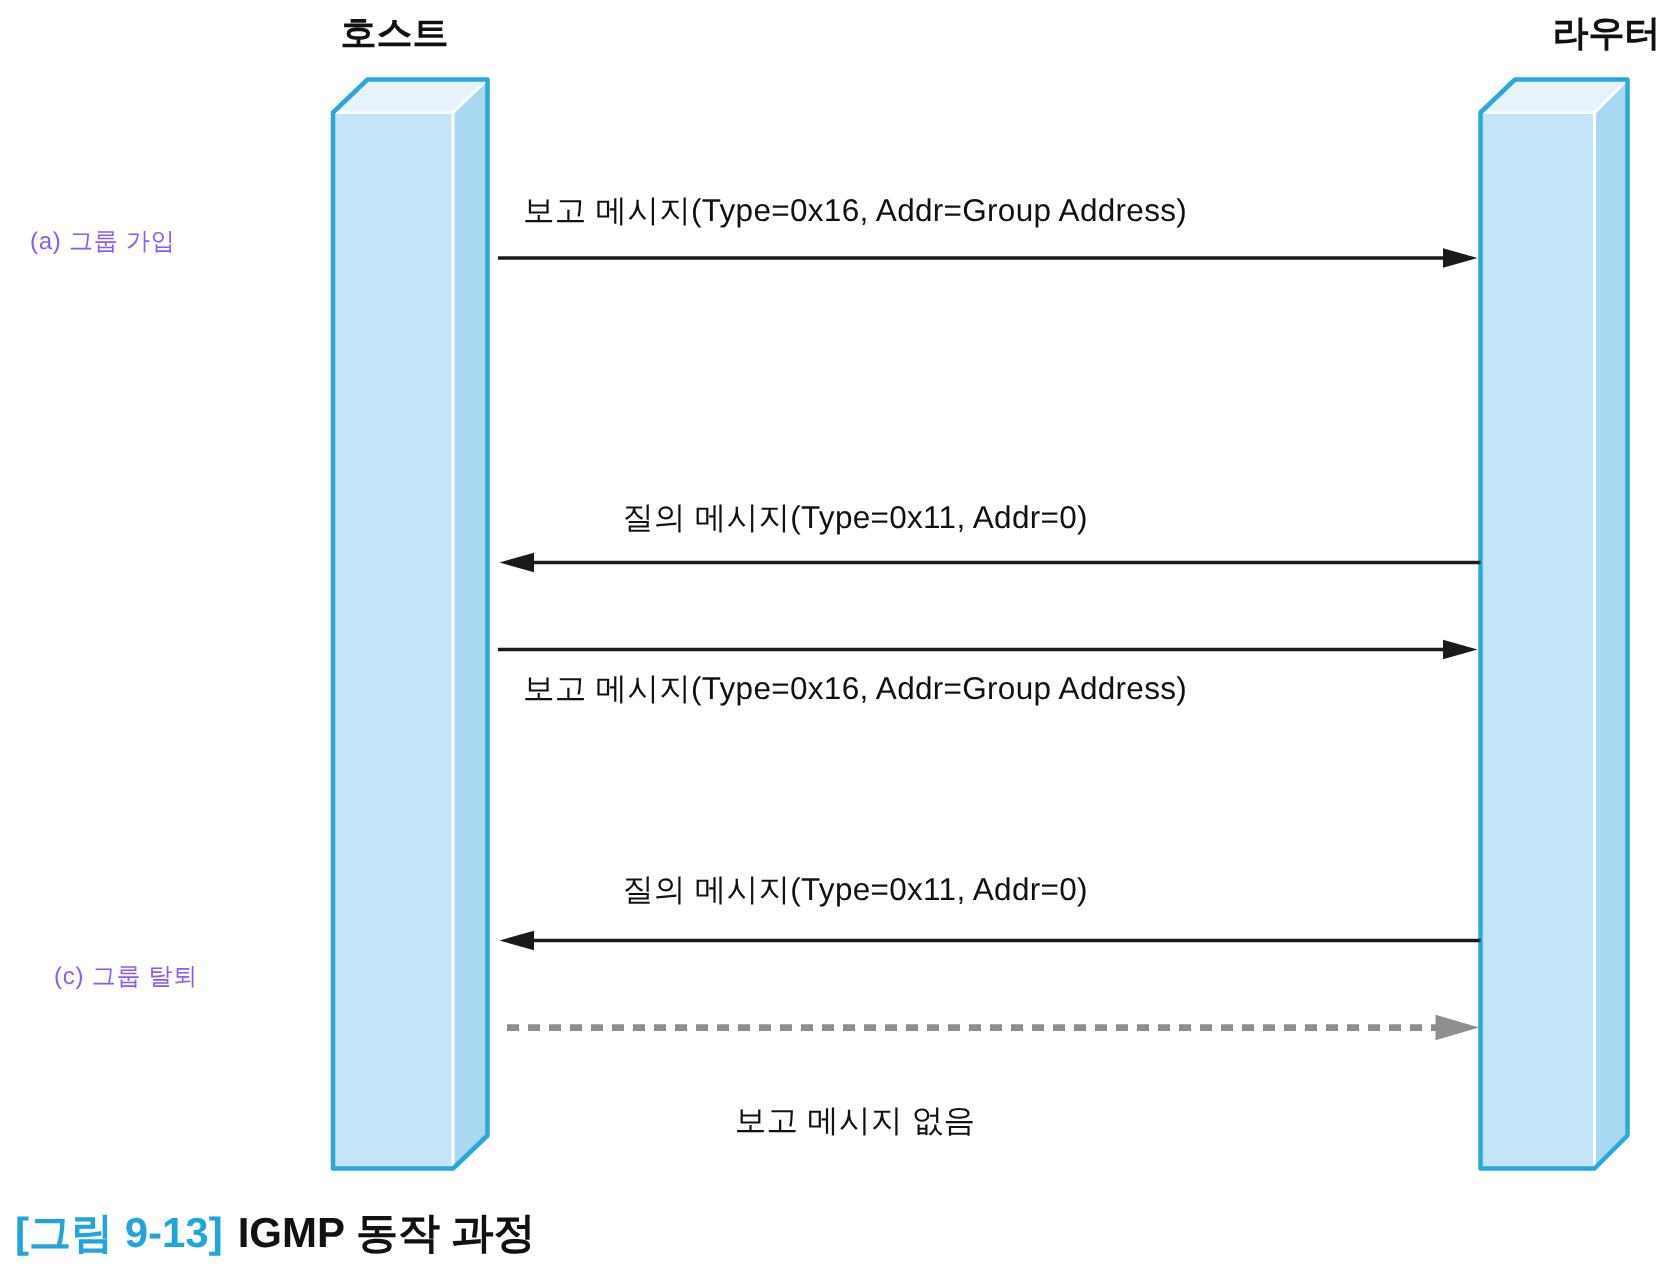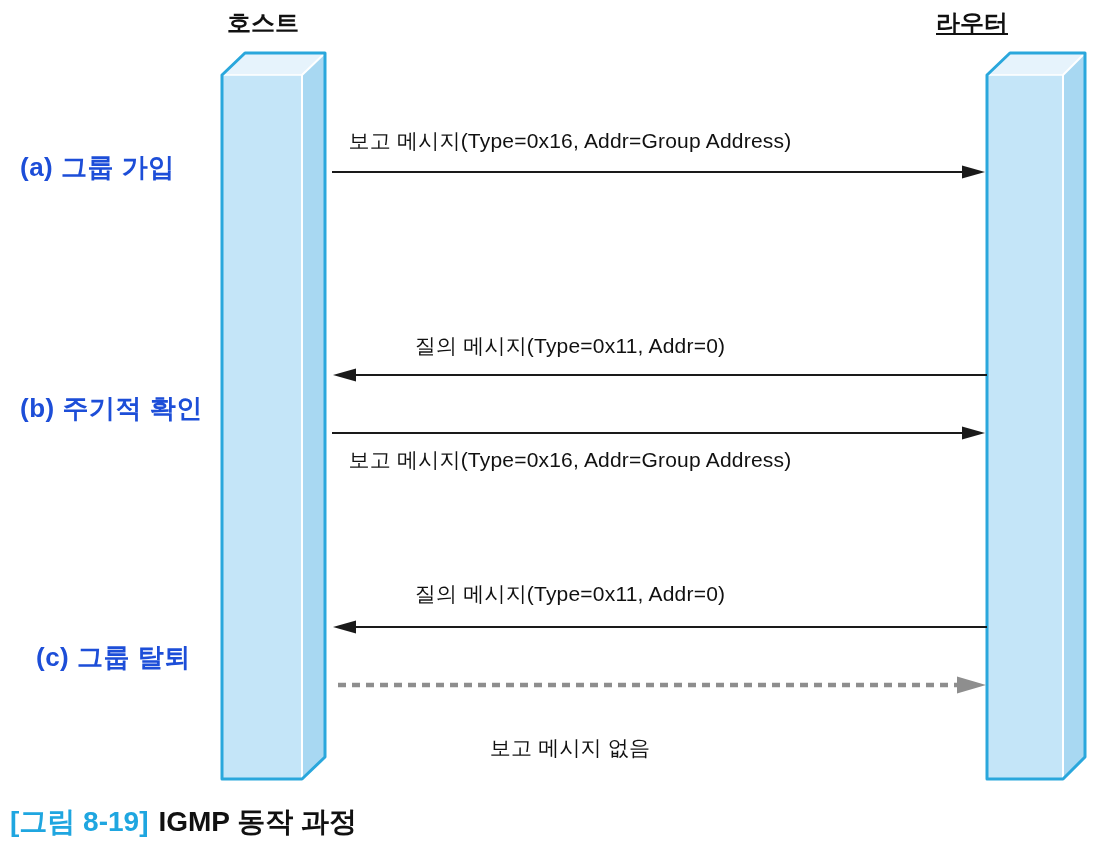--- a/index.html
+++ b/index.html
@@ -16,25 +16,25 @@
   .diagram-svg { position: absolute; left: 0; top: 0; }
   .actor-label {
     font-size: 24px;
     font-weight: 700;
     line-height: 1.15;
     white-space: nowrap;
     transform: translateX(-50%);
     color: #111111;
   }
   .section-label {
-    font-size: 26px;
-    font-weight: 700;
+    font-size: 16px;
+    font-weight: 400;
     line-height: 1.15;
     white-space: nowrap;
-    color: #1d4ed8;
+    color: #8b5cf6;
     letter-spacing: 0.5px;
   }
   .msg-label {
     font-size: 21px;
     font-weight: 400;
     line-height: 1.1;
     white-space: nowrap;
     transform: translateX(-50%);
     color: #111111;
     letter-spacing: 0.2px;
@@ -96,29 +96,28 @@
       <polygon points="333,627 356,620.5 356,633.5" fill="#1a1a1a"></polygon>
     </g>
 
     <g>
       <line x1="338" y1="685" x2="958" y2="685" stroke-width="4.5" stroke-dasharray="8 6" stroke="#8e8e8e"></line>
       <polygon points="986,685 957,676.5 957,693.5" fill="#8e8e8e"></polygon>
     </g>
   </svg>
 
   <div class="abs actor-label" style="left:263px; top:9px;">호스트</div>
-  <div class="abs actor-label" style="left:972px; top:9px;text-decoration:underline;">라우터</div>
+  <div class="abs actor-label" style="left:1071px; top:9px;">라우터</div>
 
   <div class="abs section-label" style="left:20px; top:153px;">(a) 그룹 가입</div>
-  <div class="abs section-label" style="left:20px; top:394px;">(b) 주기적 확인</div>
   <div class="abs section-label" style="left:36px; top:643px;">(c) 그룹 탈퇴</div>
 
   <div class="abs msg-label" style="left:570px; top:129px;">보고 메시지(Type=0x16, Addr=Group Address)</div>
   <div class="abs msg-label" style="left:570px; top:334px;">질의 메시지(Type=0x11, Addr=0)</div>
   <div class="abs msg-label" style="left:570px; top:448px;">보고 메시지(Type=0x16, Addr=Group Address)</div>
   <div class="abs msg-label" style="left:570px; top:582px;">질의 메시지(Type=0x11, Addr=0)</div>
   <div class="abs msg-label" style="left:570px; top:736px;">보고 메시지 없음</div>
 
   <div class="abs caption" style="left:10px; top:806px;">
-    <span class="tag">[그림 8-19]</span><span>IGMP 동작 과정</span>
+    <span class="tag">[그림 9-13]</span><span>IGMP 동작 과정</span>
   </div>
 
 </div>
 
 </body></html>

